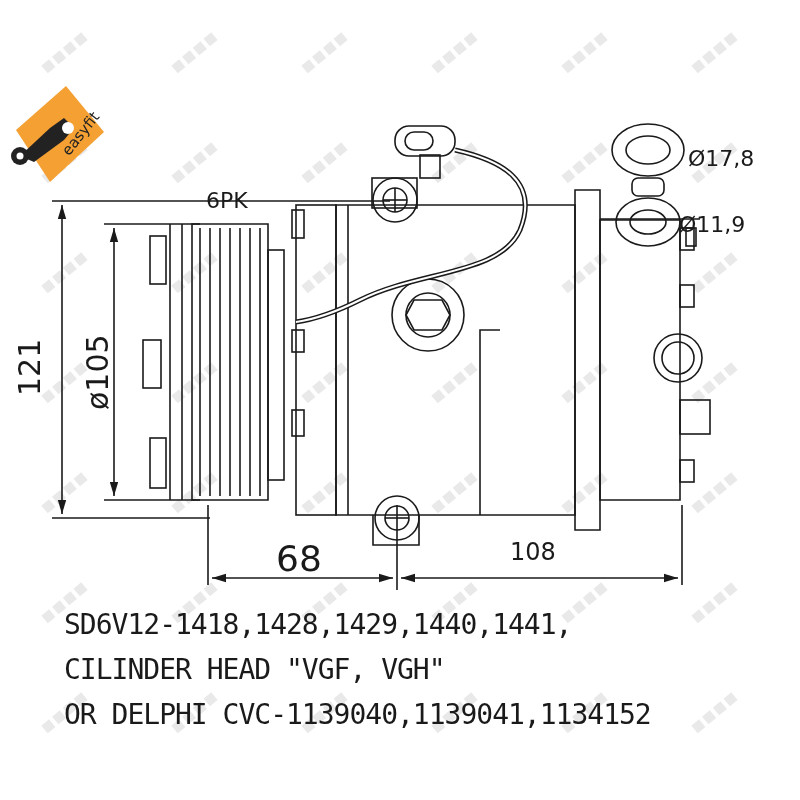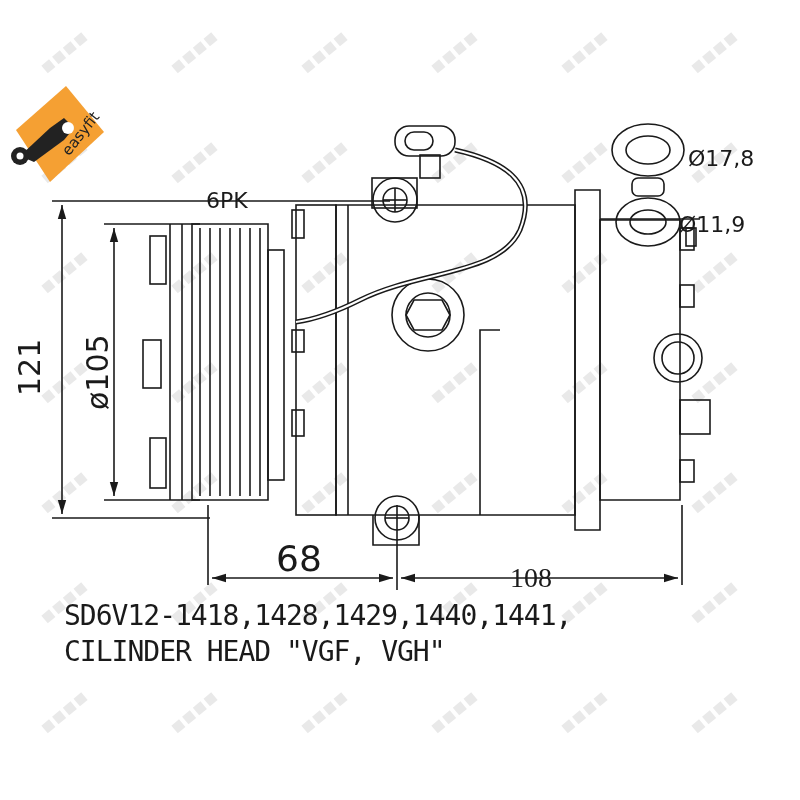--- a/index.html
+++ b/index.html
@@ -2,21 +2,21 @@
 <html><head>
 <meta charset="utf-8">
 <style>
   html, body { margin:0; padding:0; background:#ffffff; }
   body { width:800px; height:800px; position:relative; overflow:hidden; font-family:"DejaVu Sans", sans-serif; }
   .canvas { position:absolute; left:0; top:0; width:800px; height:800px; }
   svg { position:absolute; left:0; top:0; }
   .dim { position:absolute; font-family:"DejaVu Sans", sans-serif; color:#1a1a1a; font-size:22px; white-space:nowrap; }
   .vert { transform-origin:left top; transform:rotate(-90deg); font-size:30px; }
   .caption { position:absolute; left:64px; top:598px; font-family:"DejaVu Sans Mono", monospace; font-size:28px; line-height:36px; color:#1a1a1a; letter-spacing:-1px; }
-  .caption div { white-space:nowrap; }
+  .caption div { white-space:nowrap;margin-top:9px; }
   .badge { position:absolute; left:6px; top:84px; width:100px; height:100px; }
   .badge-text { position:absolute; left:58px; top:148px; color:#222; font-size:15px; transform:rotate(-52deg); transform-origin:left top; font-family:"DejaVu Sans", sans-serif; }
 </style>
 </head>
 <body>
 
 <div class="canvas">
 
   <svg width="800" height="800" viewBox="0 0 800 800">
     <defs>
@@ -125,19 +125,20 @@
     <circle cx="62" cy="44" r="6" fill="#fff"></circle>
   </svg>
   <div class="badge-text">easyfit</div>
 
   <div class="dim" style="left:206px; top:164px;margin-top:24px;">6PK</div>
   <div class="dim" style="left:688px; top:146px;">Ø17,8</div>
   <div class="dim" style="left:679px; top:212px;">Ø11,9</div>
   <div class="dim vert" style="left:12px; top:396px;">121</div>
   <div class="dim vert" style="left:80px; top:410px;">ø105</div>
   <div class="dim" style="left:276px; top:538px; font-size:36px;">68</div>
-  <div class="dim" style="left:510px; top:562px; font-size:28px;font-family:Liberation Serif, serif;">108</div>
+  <div class="dim" style="left:510px; top:538px; font-size:24px;">108</div>
 
   <div class="caption">
     <div>SD6V12-1418,1428,1429,1440,1441,</div>
     <div>CILINDER HEAD "VGF, VGH"</div>
+    <div>OR DELPHI CVC-1139040,1139041,1134152</div>
   </div>
 </div>
 
 </body></html>

